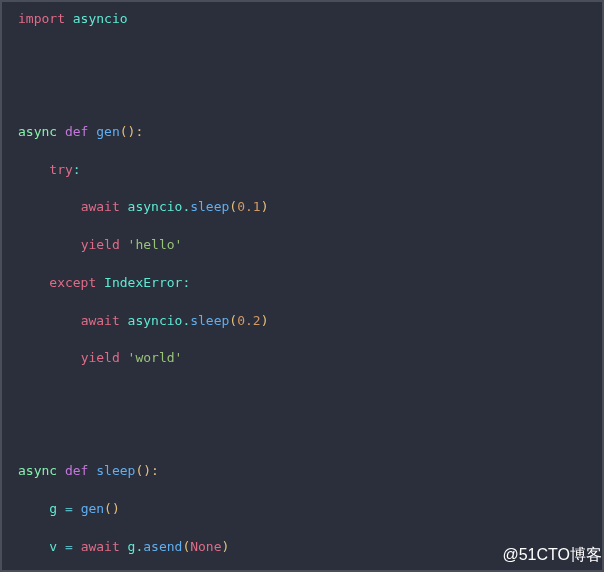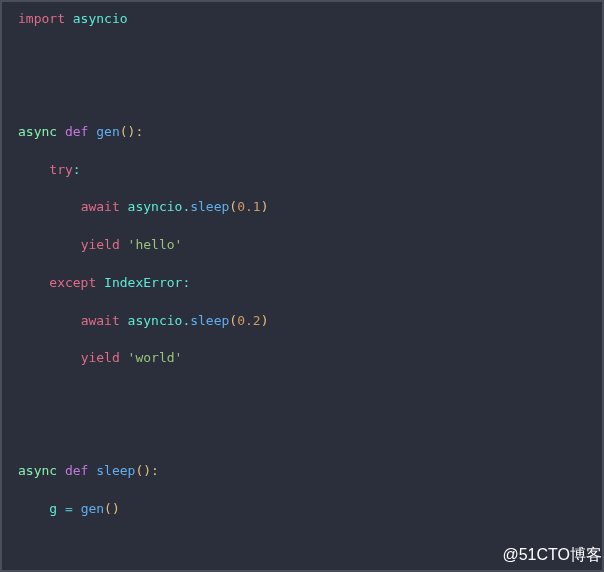--- a/index.html
+++ b/index.html
@@ -58,20 +58,21 @@
 <span class="line">    <span class="kw-try">try</span><span class="ident">:</span></span>
 <span class="line">        <span class="kw-await">await</span> <span class="ident">asyncio</span><span class="ident">.</span><span class="fn-call">sleep</span><span class="paren">(</span><span class="num">0.1</span><span class="paren">)</span></span>
 <span class="line">        <span class="kw-yield">yield</span> <span class="str">'hello'</span></span>
 <span class="line">    <span class="kw-except">except</span> <span class="ident">IndexError</span><span class="ident">:</span></span>
 <span class="line">        <span class="kw-await">await</span> <span class="ident">asyncio</span><span class="ident">.</span><span class="fn-call">sleep</span><span class="paren">(</span><span class="num">0.2</span><span class="paren">)</span></span>
 <span class="line">        <span class="kw-yield">yield</span> <span class="str">'world'</span></span>
 <span class="line"></span>
 <span class="line"></span>
 <span class="line"><span class="kw-async">async</span> <span class="kw-def">def</span> <span class="fn-name">sleep</span><span class="paren">():</span></span>
 <span class="line">    <span class="ident">g</span><span class="op"> = </span><span class="fn-call">gen</span><span class="paren">()</span></span>
+<span class="line">    <span class="ident">v</span><span class="op"> = </span><span class="kw-await">await</span> <span class="ident">g</span><span class="ident">.</span><span class="fn-call">asend</span><span class="paren">(</span><span class="none">None</span><span class="paren">)</span></span>
 
 
 
 
 
 
 
 
 
 

